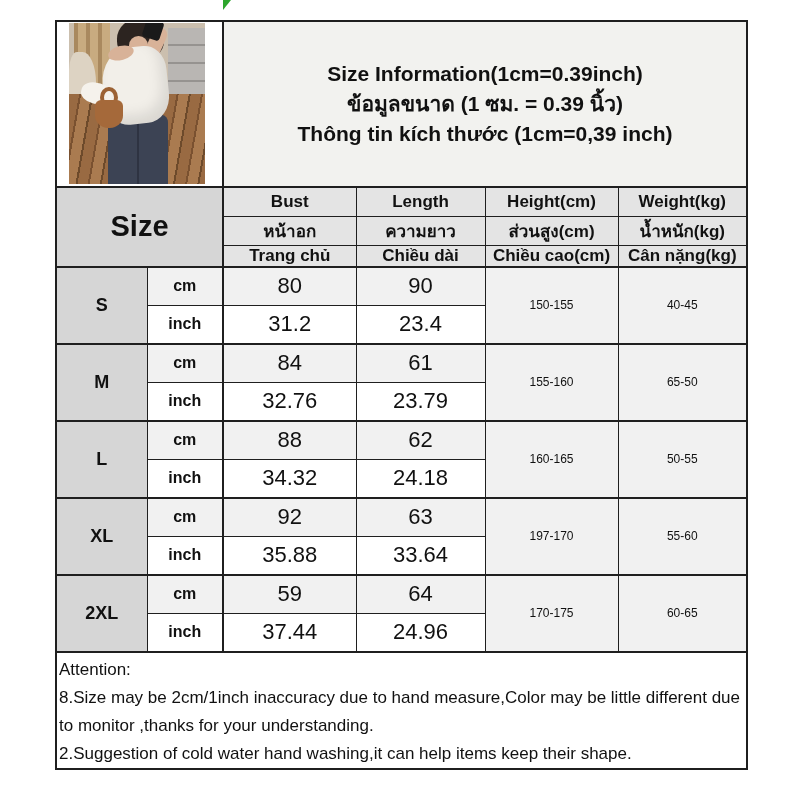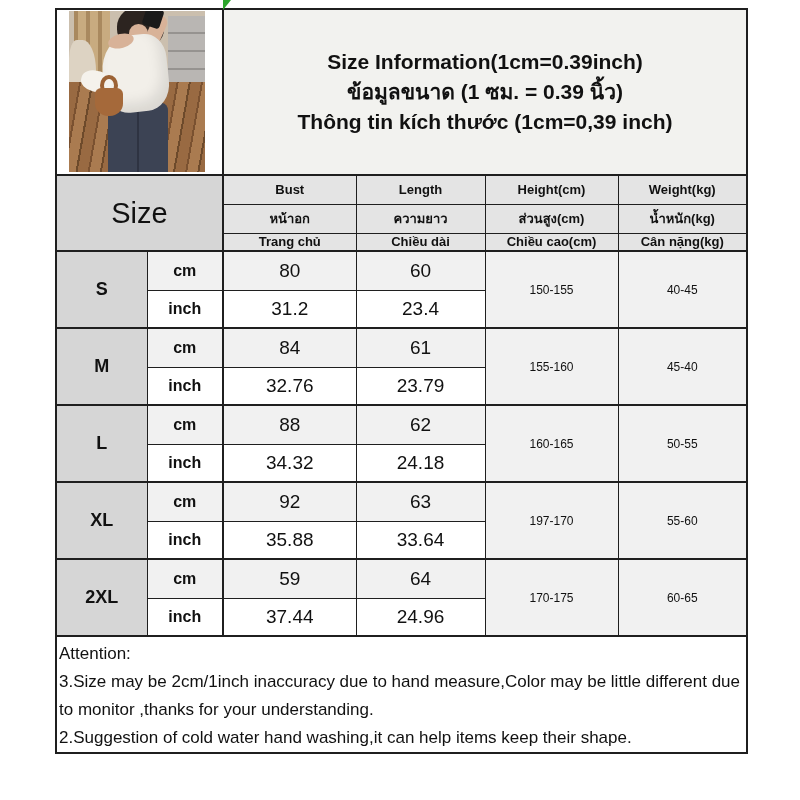--- a/index.html
+++ b/index.html
@@ -9,41 +9,41 @@
     --light_gray:#f1f1f1;
     --title_bg:#f2f2ef;
     --marker_green:#2ca62c;
   }
   html,body{margin:0;padding:0;}
   body{
     width:800px;height:800px;background:#ffffff;position:relative;
     font-family:"Liberation Sans","DejaVu Sans",sans-serif;color:#111;
     overflow:hidden;
   }
-  .sheet{position:absolute;left:55px;top:8px;}
+  .sheet{position:absolute;left:55px;top:20px;}
   table{border-collapse:collapse;table-layout:fixed;border:2px solid var(--border);}
   td{border:1px solid var(--border);padding:0;text-align:center;vertical-align:middle;overflow:hidden;}
   tr.major td{border-top-width:2px;}
   td.vmaj{border-left-width:2px;}
 
   
   td.photo-cell{background:#fff;vertical-align:top;}
   td.title-cell{background:var(--title_bg);font-weight:bold;font-size:21px;line-height:30px;}
   .title-line{white-space:nowrap;}
 
   
-  td.size-head{background:var(--dark_gray);font-weight:normal;font-size:29px;}
-  td.hd{background:var(--header_gray);font-weight:bold;font-size:13px;}
+  td.size-head{background:var(--dark_gray);font-weight:bold;font-size:29px;}
+  td.hd{background:var(--header_gray);font-weight:bold;font-size:17px;}
 
   
   td.size-label{background:var(--dark_gray);font-weight:bold;font-size:18px;}
   tr.cm-row td.data, tr.cm-row td.unit{background:var(--light_gray);}
   tr.inch-row td.data, tr.inch-row td.unit{background:#ffffff;}
   td.unit{font-weight:bold;font-size:16px;}
-  td.data{font-size:19px;}
+  td.data{font-size:22px;}
   td.range{background:var(--light_gray);font-size:12px;}
 
   
   td.attention{background:#ffffff;text-align:left;vertical-align:top;font-size:17px;line-height:28px;padding:3px 2px 0 2px;}
 
   
   .corner-marker{position:absolute;left:223px;top:0;width:8px;height:10px;
     background:var(--marker_green);clip-path:polygon(0 0,100% 0,0 100%);}
 
   
@@ -127,37 +127,37 @@
       <td class="hd vmaj">Trang chủ</td>
       <td class="hd">Chiều dài</td>
       <td class="hd">Chiều cao(cm)</td>
       <td class="hd">Cân nặng(kg)</td>
     </tr>
 
     <tr class="cm-row major" style="height:39px">
       <td rowspan="2" class="size-label">S</td>
       <td class="unit">cm</td>
       <td class="data vmaj">80</td>
-      <td class="data">60</td>
+      <td class="data">90</td>
       <td rowspan="2" class="range">150-155</td>
       <td rowspan="2" class="range">40-45</td>
     </tr>
     <tr class="inch-row" style="height:38px">
       <td class="unit">inch</td>
       <td class="data vmaj">31.2</td>
       <td class="data">23.4</td>
     </tr>
 
     <tr class="cm-row major" style="height:39px">
       <td rowspan="2" class="size-label">M</td>
       <td class="unit">cm</td>
       <td class="data vmaj">84</td>
       <td class="data">61</td>
       <td rowspan="2" class="range">155-160</td>
-      <td rowspan="2" class="range">45-40</td>
+      <td rowspan="2" class="range">65-50</td>
     </tr>
     <tr class="inch-row" style="height:38px">
       <td class="unit">inch</td>
       <td class="data vmaj">32.76</td>
       <td class="data">23.79</td>
     </tr>
 
     <tr class="cm-row major" style="height:39px">
       <td rowspan="2" class="size-label">L</td>
       <td class="unit">cm</td>
@@ -196,21 +196,21 @@
     </tr>
     <tr class="inch-row" style="height:38px">
       <td class="unit">inch</td>
       <td class="data vmaj">37.44</td>
       <td class="data">24.96</td>
     </tr>
 
     <tr class="major" style="height:113px">
       <td colspan="6" class="attention">
         <div>Attention:</div>
-        <div>3.Size may be 2cm/1inch inaccuracy due to hand measure,Color may be little different due to monitor ,thanks for your understanding.</div>
+        <div>8.Size may be 2cm/1inch inaccuracy due to hand measure,Color may be little different due to monitor ,thanks for your understanding.</div>
         <div>2.Suggestion of cold water hand washing,it can help items keep their shape.</div>
       </td>
     </tr>
   </tbody>
     </table>
 </div>
 
 <div class="corner-marker"></div>
 
 </body></html>

